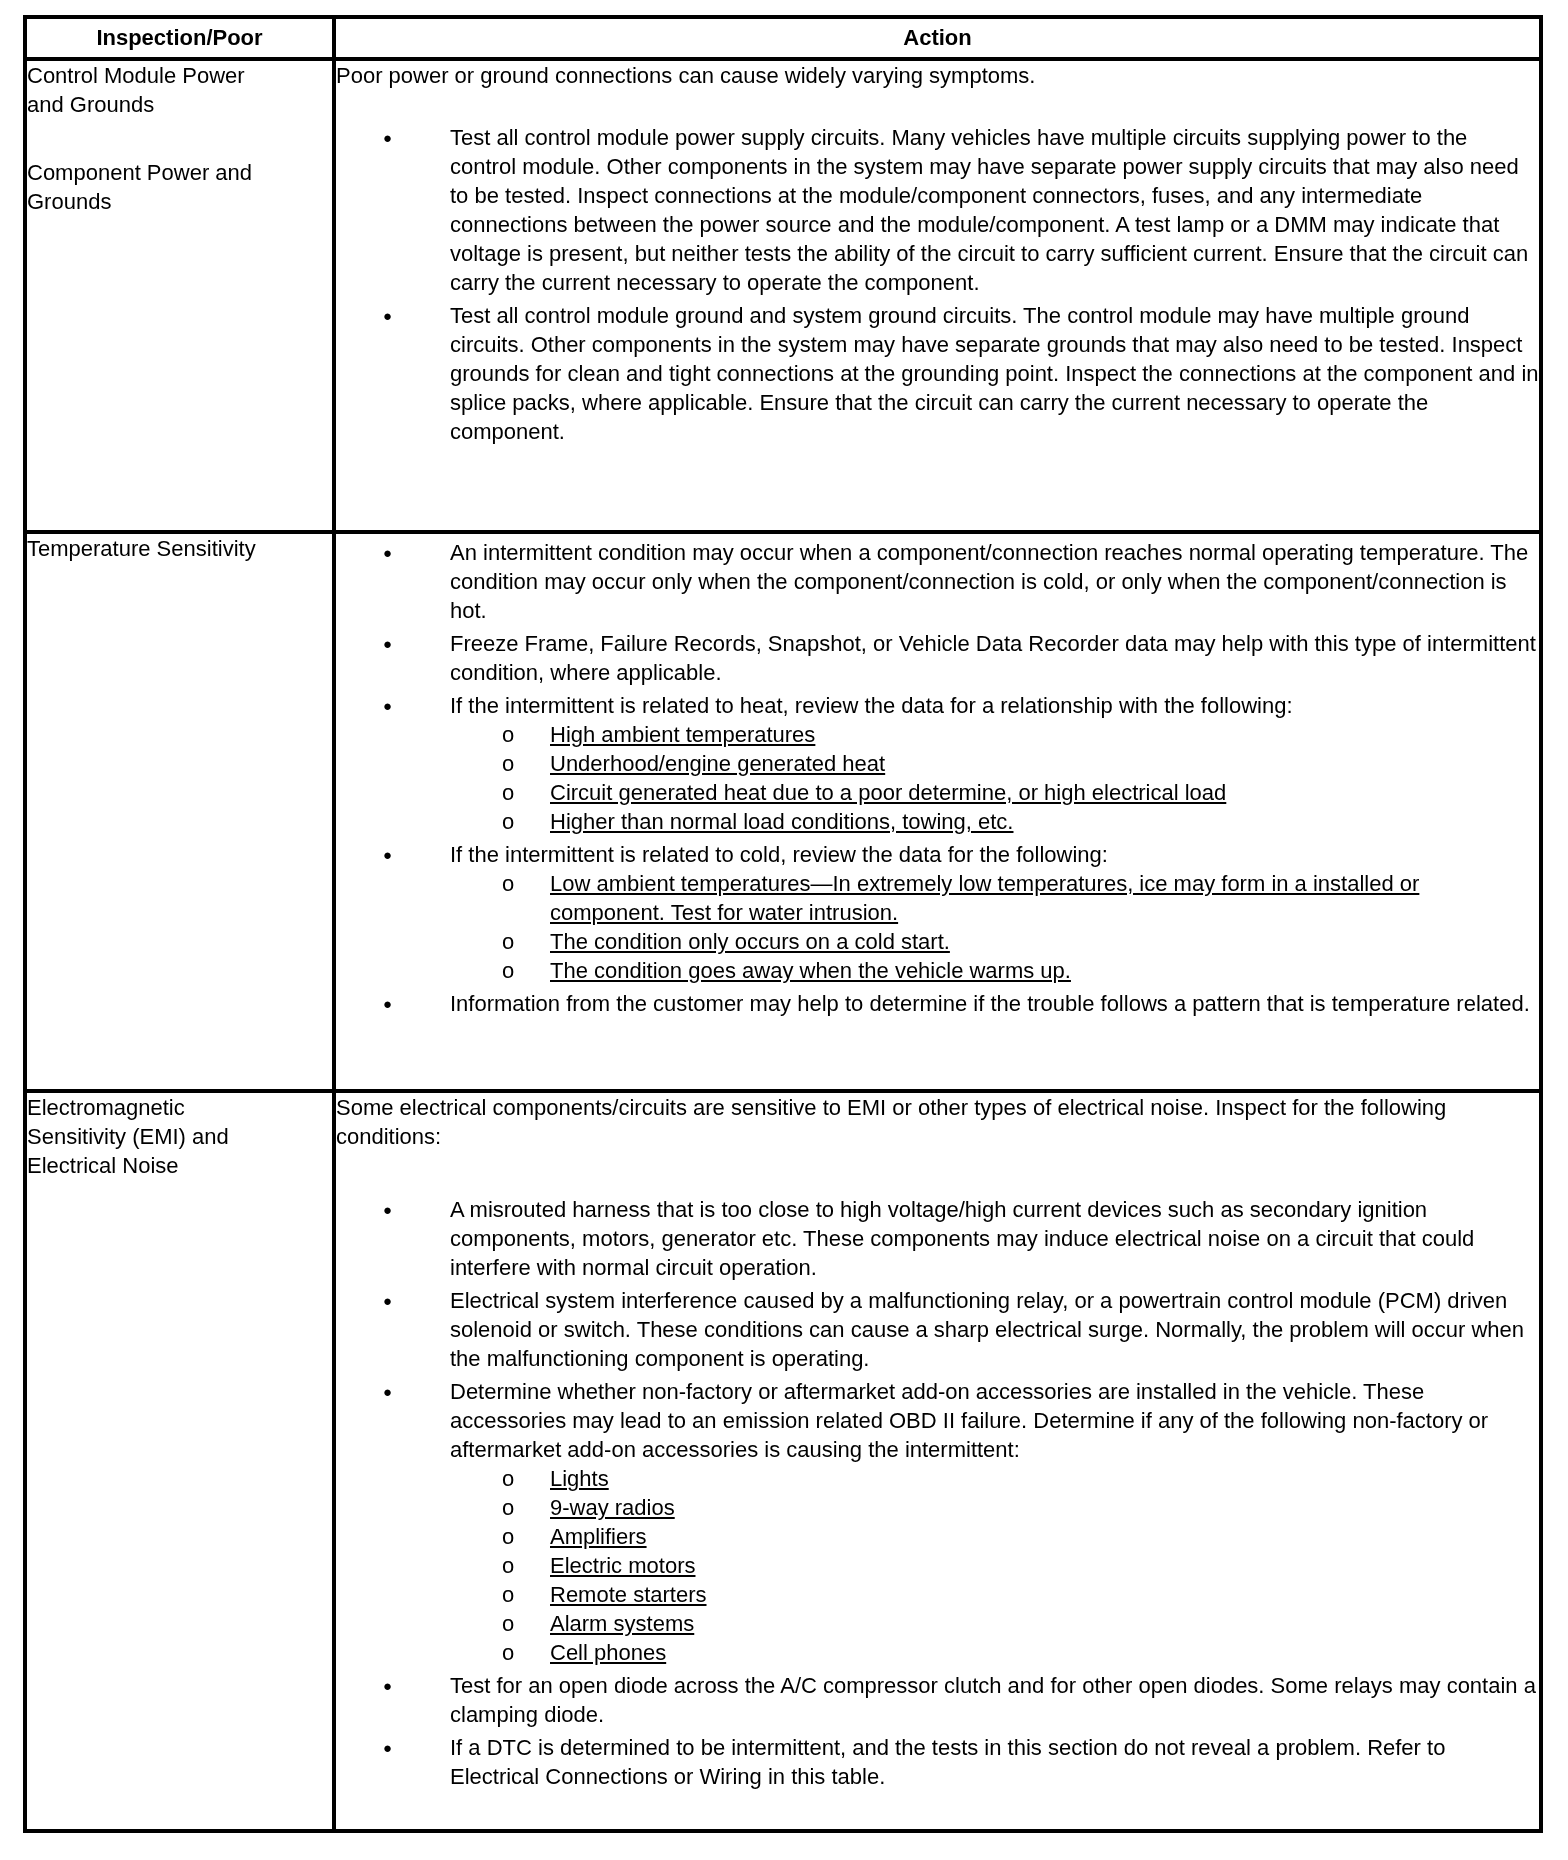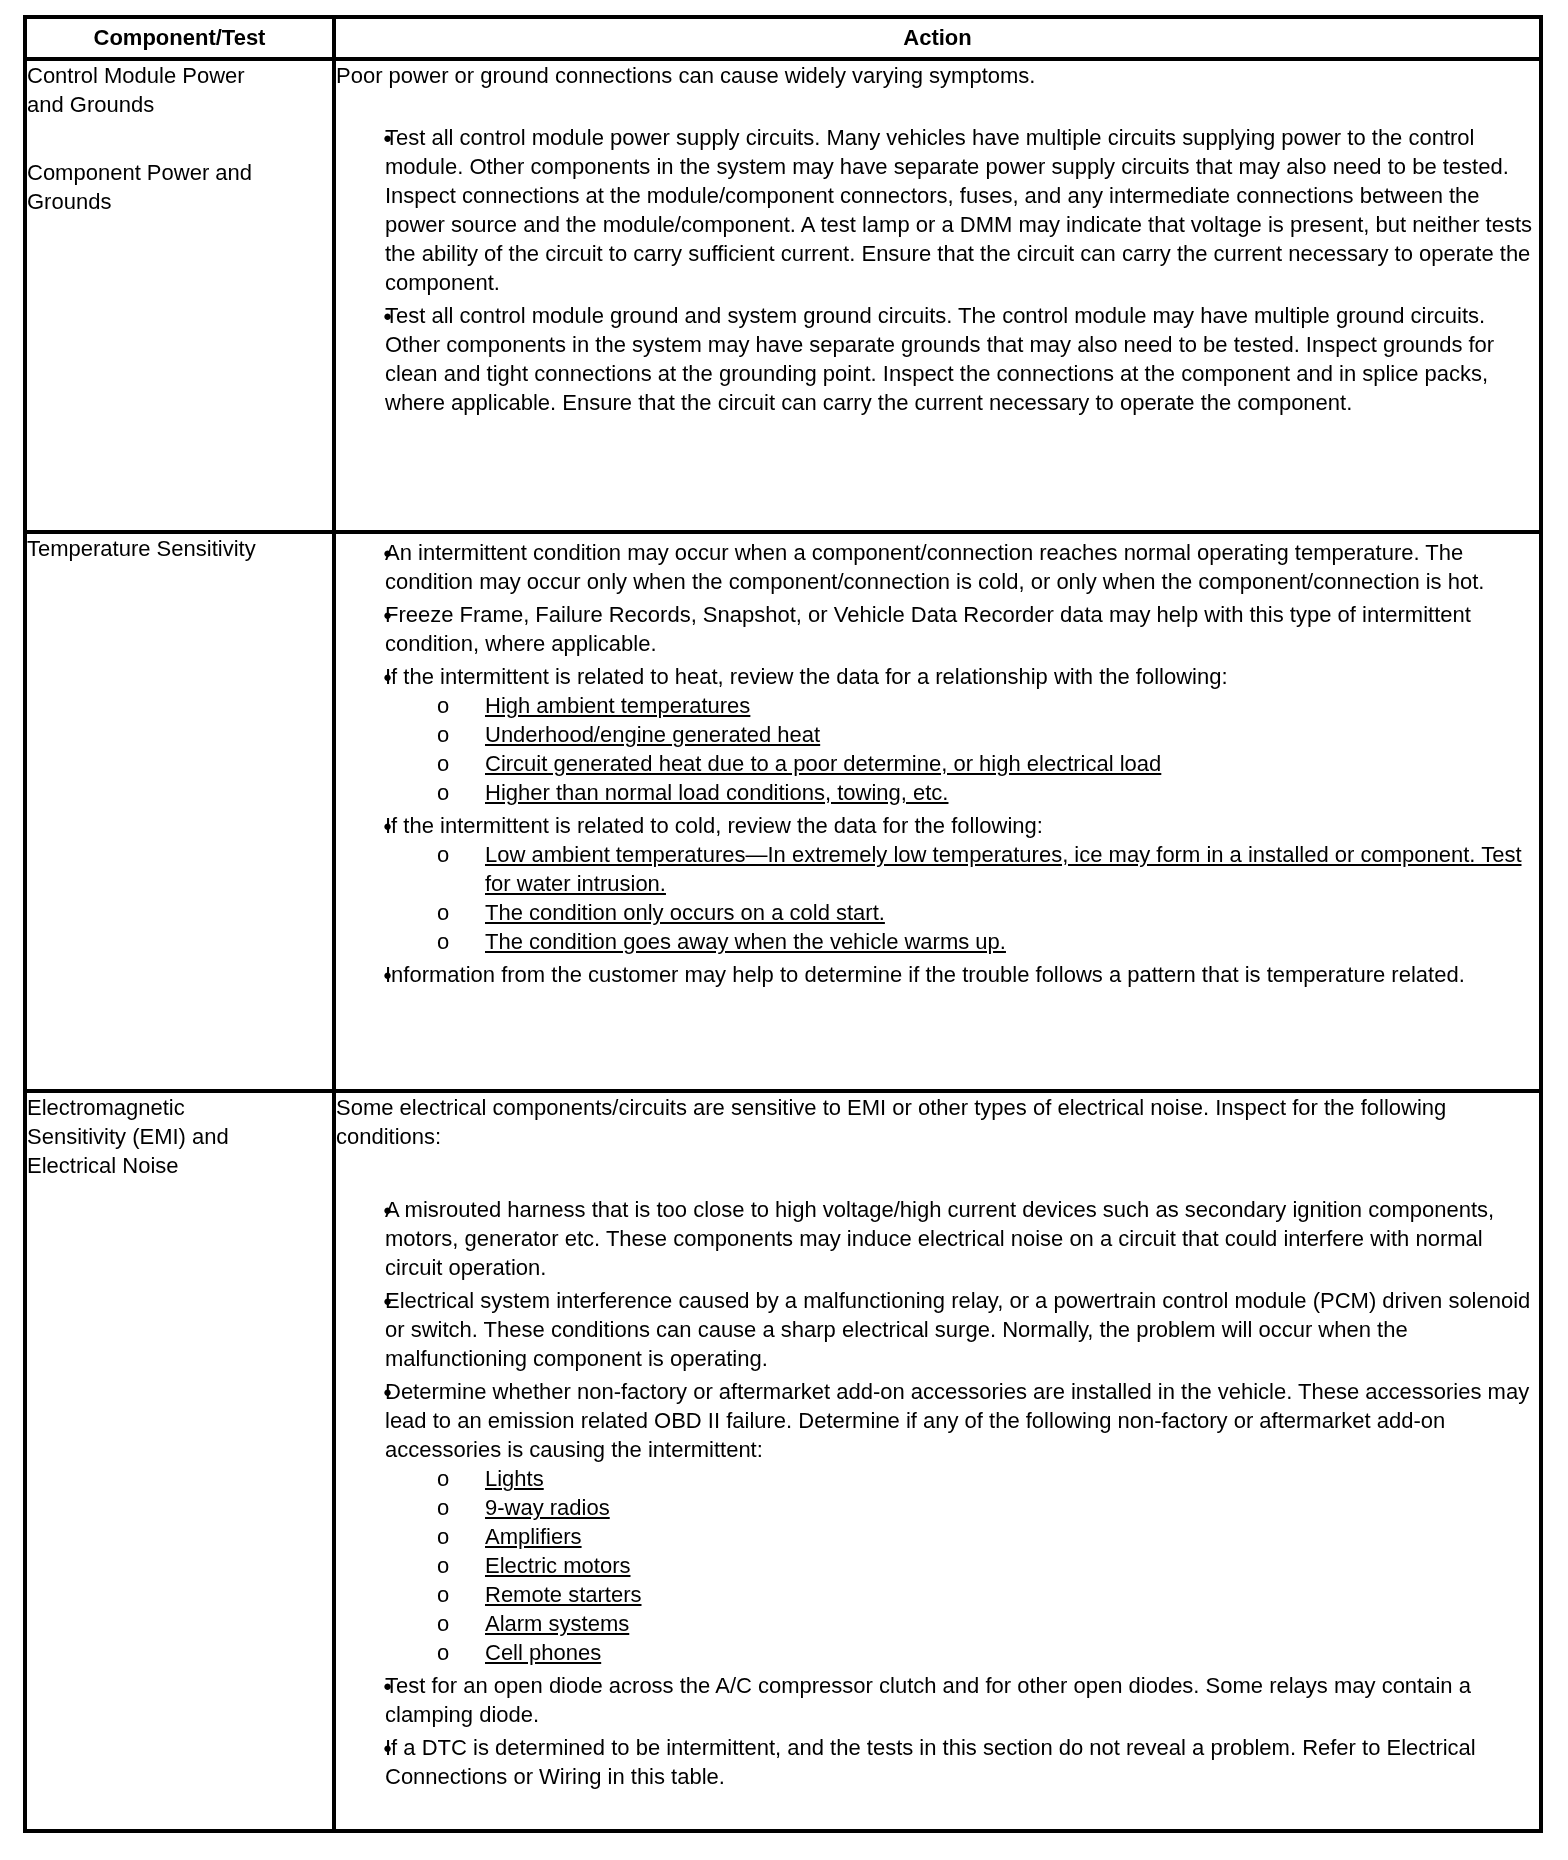--- a/index.html
+++ b/index.html
@@ -22,21 +22,21 @@
   col.c1 { width: 309px; }
   col.c2 { width: 1207px; }
   td.test { padding: 2px 4px 0 4px; margin-left: 7px; }
   td.action { padding: 2px 6px 0 6px; }
   .test-label { display: block; }
   .gap { height: 39px; }
   .intro { margin: 0; }
   .intro-gap { height: 29px; }
   .intro-gap2 { height: 58px; }
   ul.bullets { list-style: none; margin: 0; padding: 0; }
-  ul.bullets > li { position: relative; padding-left: 49px; margin-bottom: 4px; }
+  ul.bullets > li { position: relative; padding-left: 114px; margin-bottom: 4px; }
   ul.bullets > li::before {
     content: "\25CF"; position: absolute; left: 47px; top: 0; font-size: 15px;
   }
   ul.subs { list-style: none; margin: 0; padding: 0; text-decoration: underline; }
   ul.subs > li { position: relative; padding-left: 100px; margin: 0; }
   ul.subs > li::before {
     content: "o"; position: absolute; left: 52px; top: 0;
   }
   .row1 td { height: 469px; }
   .row2 td { height: 555px; }
@@ -45,21 +45,21 @@
 </head>
 <body>
 
 <table class="doc">
   <colgroup>
       <col class="c1">
       <col class="c2">
     </colgroup>
   <thead>
     <tr>
-      <th>Component/Test</th>
+      <th>Inspection/Poor</th>
       <th>Action</th>
     </tr>
   </thead>
   <tbody>
 
     <tr class="row1">
       <td class="test">
         <span class="test-label" style="width:230px">Control Module Power and Grounds</span>
         <div class="gap"></div>
         <span class="test-label" style="width:230px">Component Power and Grounds</span>

